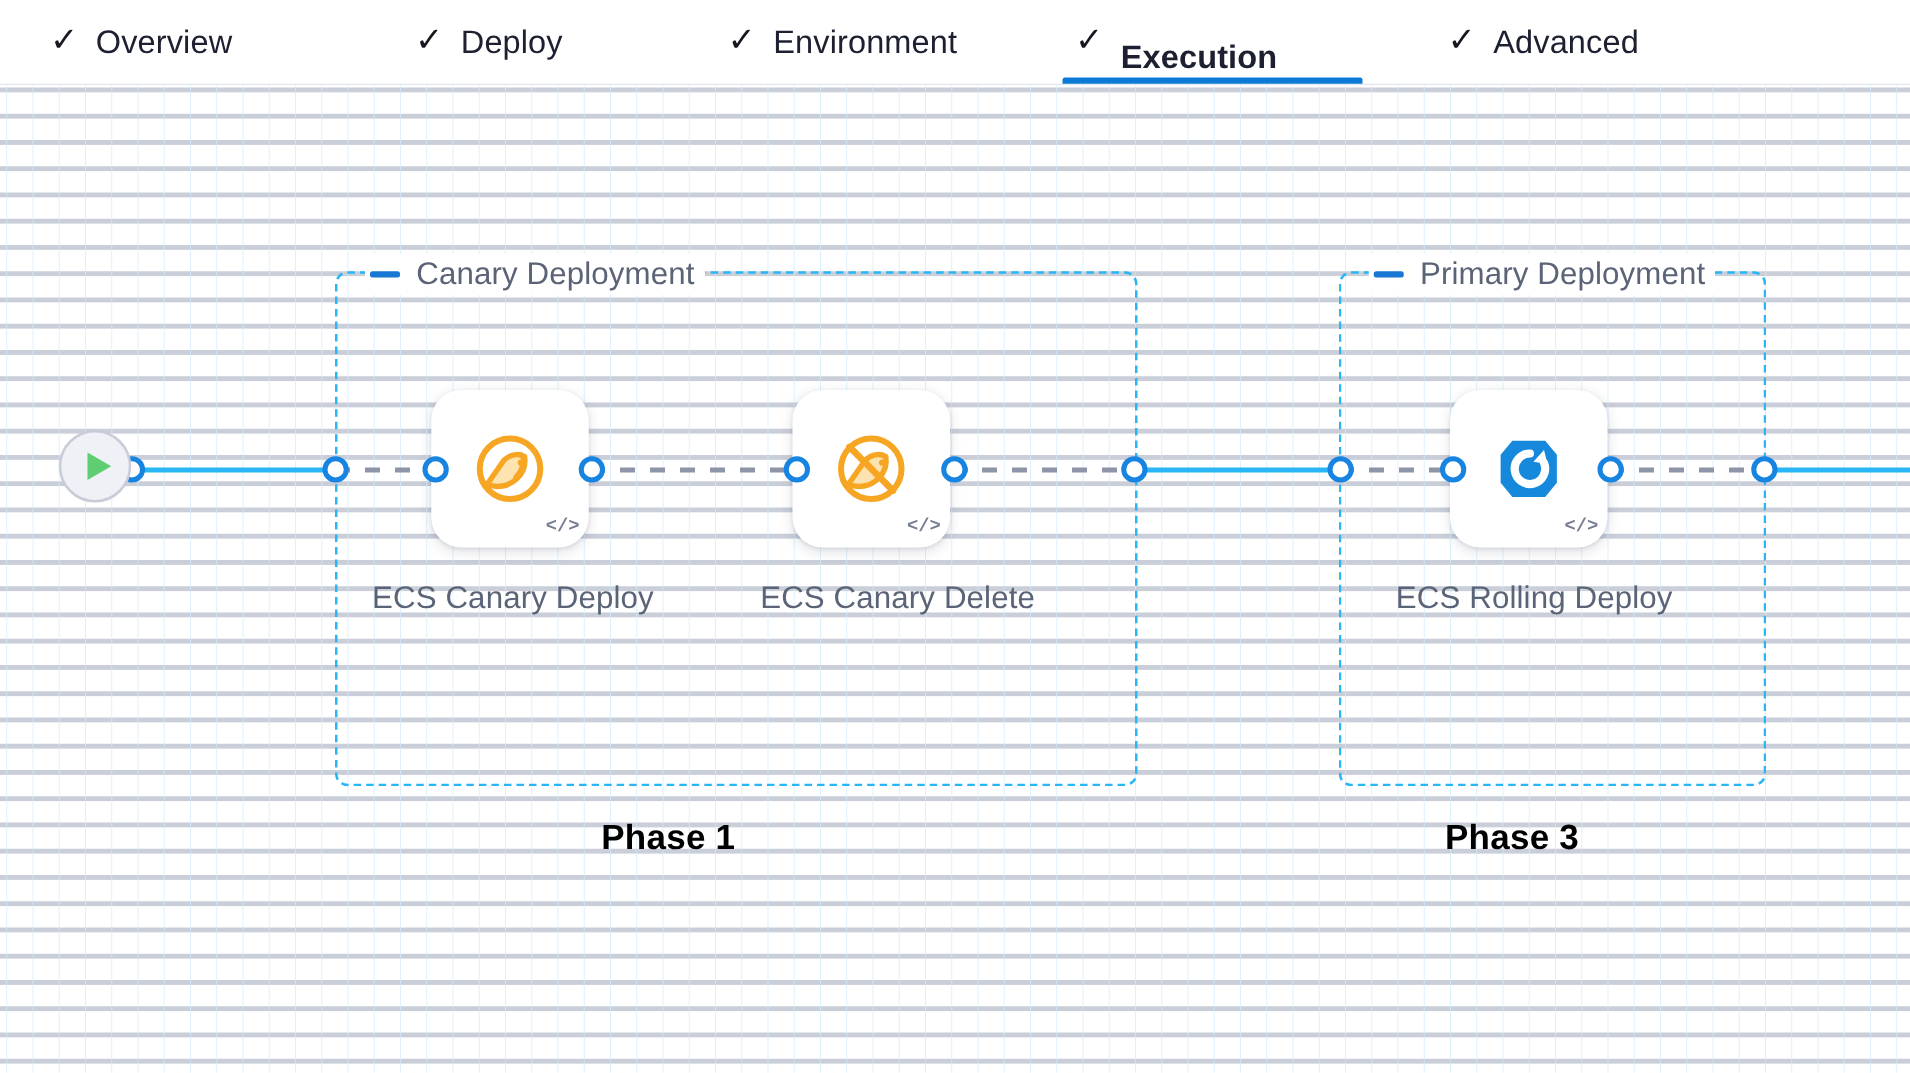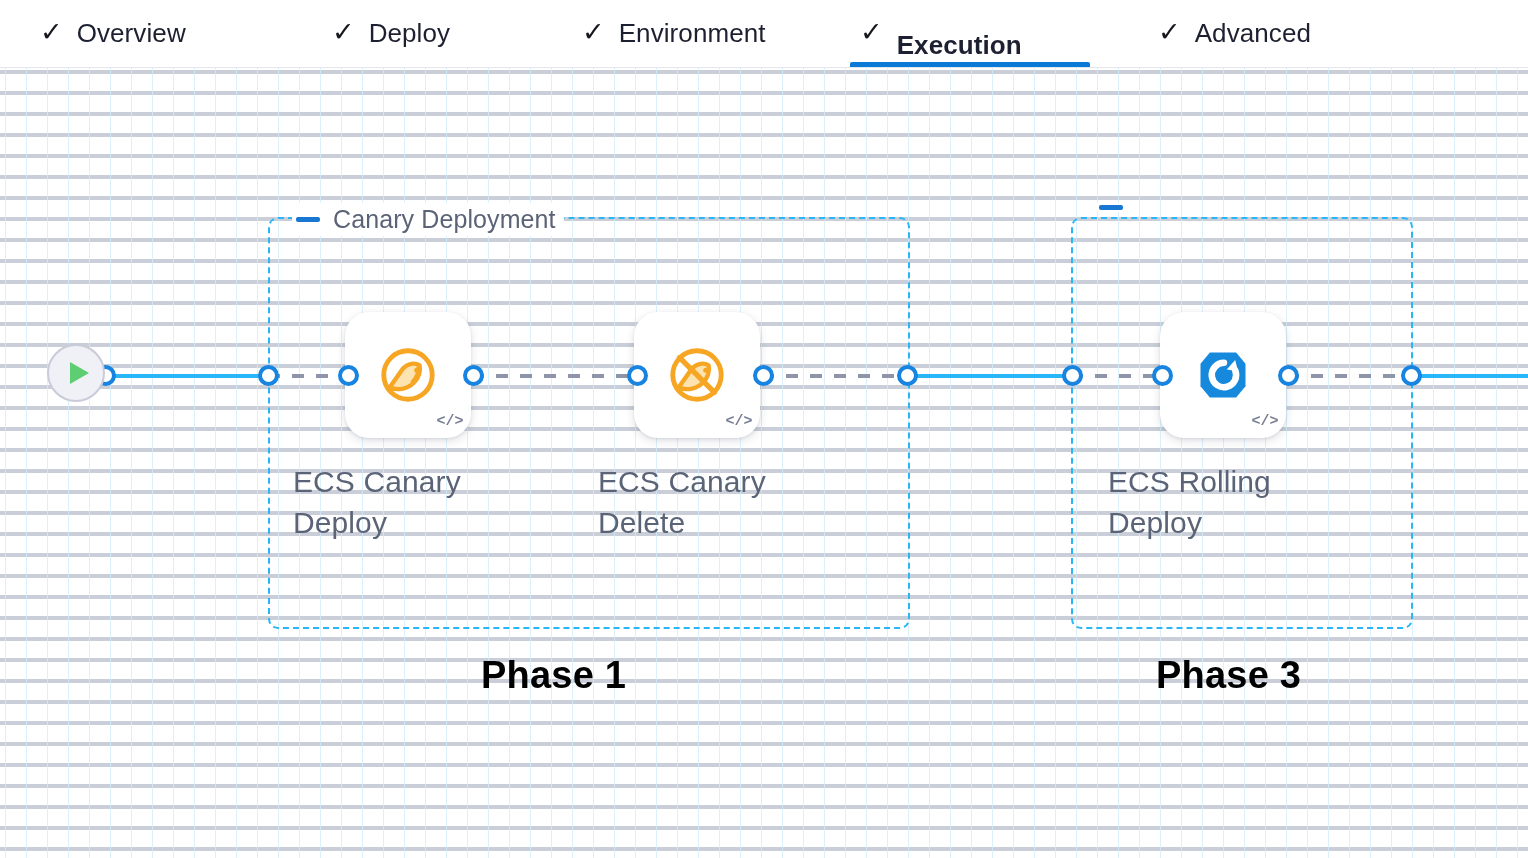--- a/index.html
+++ b/index.html
@@ -133,31 +133,31 @@
     justify-content: center;
     font-family: "Liberation Mono", monospace;
     font-size: 15px;
     font-weight: bold;
     color: #767e93;
     cursor: pointer;
   }
   .node-label {
     position: absolute;
     width: 230px;
-    text-align: left;
-    font-size: 30px;
+    text-align: right;
+    font-size: 25px;
     line-height: 1.38;
     color: #5b6377;
     letter-spacing: .1px;
   }
 
   
   .phase {
     position: absolute;
-    font-size: 38px;
+    font-size: 28px;
     font-weight: bold;
     color: #000000;
     letter-spacing: .2px;
     white-space: nowrap;
   }
 
   
   .edge {
     position: absolute;
     height: 4px;
@@ -245,20 +245,21 @@
   <div id="groups-layer">
       <div class="group" style="left: 268px; top: 149px; width: 642px; height: 412px;">
         <div class="group-header">
        <span class="collapse-icon"></span>
        <span class="group-title">Canary Deployment</span>
      </div>
       </div>
       <div class="group" style="left: 1071px; top: 149px; width: 342px; height: 412px;">
         <div class="group-header">
        <span class="collapse-icon"></span>
+       <span class="group-title">Primary Deployment</span>
      </div>
       </div>
     </div>
 
   <div id="nodes-layer">
       <div class="node" style="left: 345px; top: 244px;">
         <div class="icon-wrap">
           <svg width="62" height="62" viewBox="0 0 64 64">
       <circle cx="32" cy="32" r="25" fill="none" stroke="#f6a623" stroke-width="5"></circle>
       <path d="M44 22c-5-3-12-2-17 3L13 45c8 3 18 2 25-5 5-5 7-12 6-18z" fill="#fde3b0" stroke="#f6a623" stroke-width="4.5" stroke-linejoin="round"></path>

